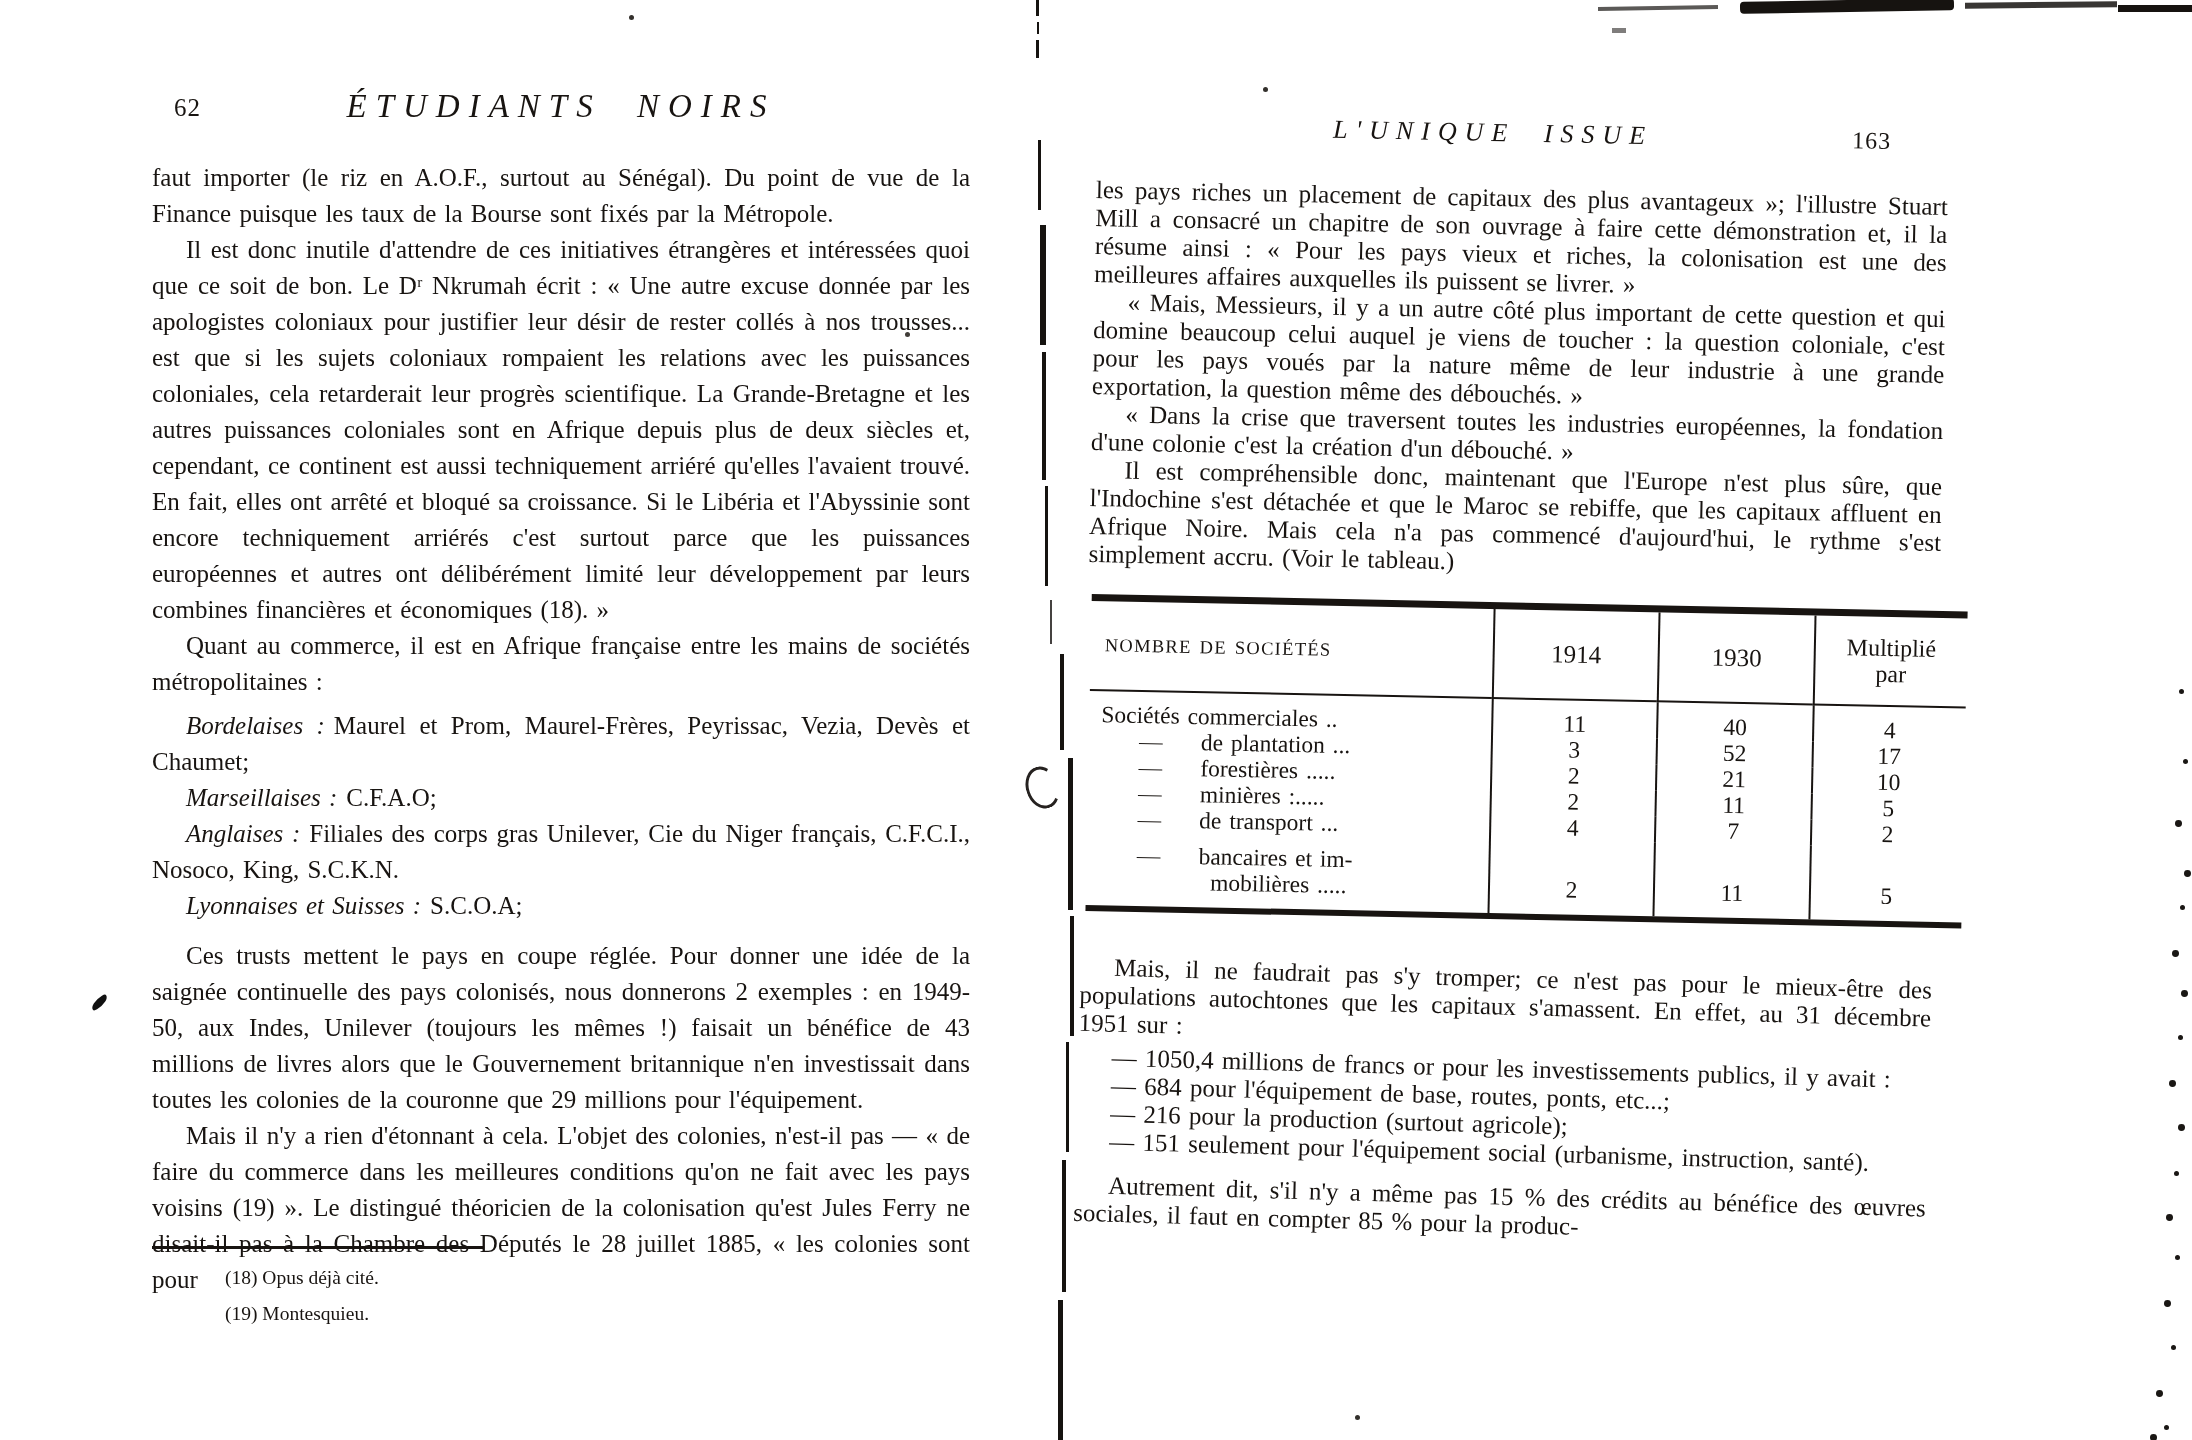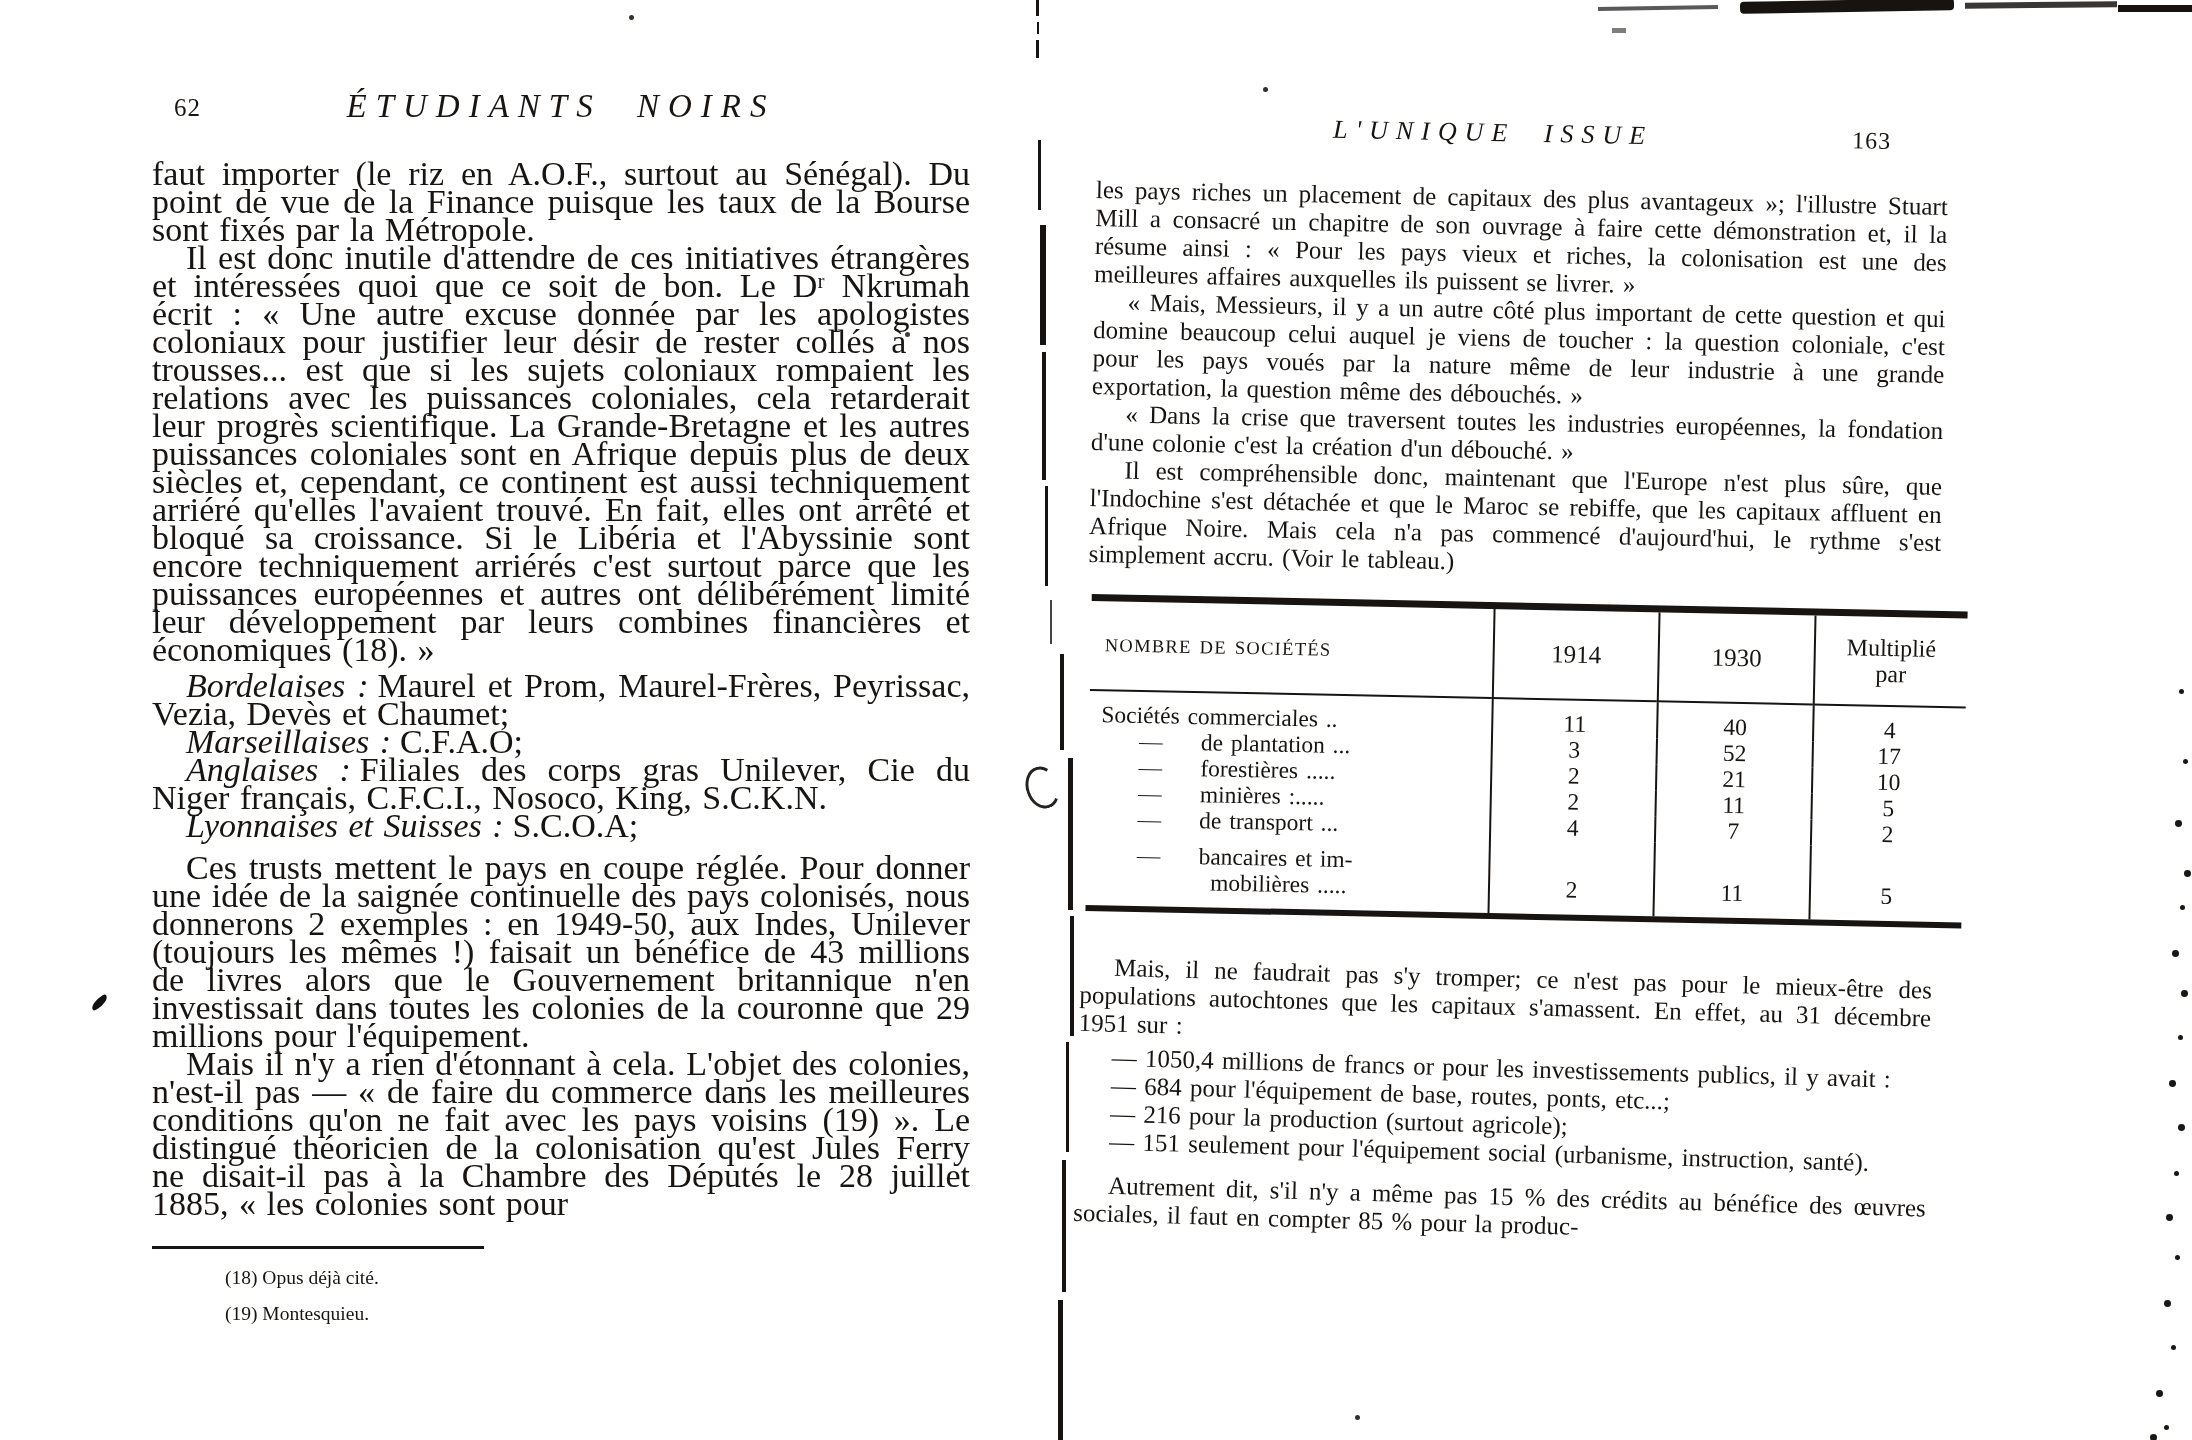--- a/index.html
+++ b/index.html
@@ -7,21 +7,21 @@
           font-family:"Liberation Serif","DejaVu Serif",serif;color:#181411;}
   
   .pbody p{margin:0;text-align:justify;text-indent:34px;hyphens:none;}
   .pbody p.noind{text-indent:0;}
   em{}
   
   .page-left{position:absolute;left:152px;top:88px;width:818px;}
   .ph{position:relative;height:46px;margin-bottom:26px;text-align:center;}
   .pnum{position:absolute;left:22px;top:6px;font-size:25px;letter-spacing:1px;}
   .rtitle{font-style:italic;font-size:33px;letter-spacing:9px;word-spacing:18px;white-space:nowrap;}
-  .page-left .pbody{font-size:34px;line-height:28px;word-spacing:2px;}
+  .page-left .pbody{font-size:25px;line-height:36px;word-spacing:2px;}
   .listblock{margin:8px 0 14px 0;}
   .li{margin:0;text-align:justify;text-indent:34px;}
   .li em{margin-right:9px;}
   .gaptop{margin-top:10px !important;}
   .fnblock{position:absolute;left:0;top:1158px;width:818px;}
   .fnrule{width:332px;height:3px;background:#181411;margin-bottom:16px;}
   .fn{margin:11px;font-size:19.5px;line-height:25px;padding-left:62px;text-indent:0;}
   
   .page-right{position:absolute;left:1098px;top:86px;width:852px;
               transform:rotate(1.15deg);transform-origin:0 0;}
@@ -76,20 +76,21 @@
 <div class="canvas">
 
   <section class="page-left">
     <header class="ph">
       <span class="pnum">62</span>
       <span class="rtitle">ÉTUDIANTS NOIRS</span>
     </header>
     <div class="pbody">
       <p class="noind">faut importer (le riz en A.O.F., surtout au Sénégal). Du point de vue de la Finance puisque les taux de la Bourse sont fixés par la Métropole.</p>
       <p>Il est donc inutile d'attendre de ces initiatives étrangères et intéressées quoi que ce soit de bon. Le Dʳ Nkrumah écrit : « Une autre excuse donnée par les apologistes coloniaux pour justifier leur désir de rester collés à nos trousses... est que si les sujets coloniaux rompaient les relations avec les puissances coloniales, cela retarderait leur progrès scientifique. La Grande-Bretagne et les autres puissances coloniales sont en Afrique depuis plus de deux siècles et, cependant, ce continent est aussi techniquement arriéré qu'elles l'avaient trouvé. En fait, elles ont arrêté et bloqué sa croissance. Si le Libéria et l'Abyssinie sont encore techniquement arriérés c'est surtout parce que les puissances européennes et autres ont délibérément limité leur développement par leurs combines financières et économiques (18). »</p>
+      <p>Quant au commerce, il est en Afrique française entre les mains de sociétés métropolitaines :</p>
       <div class="listblock">
         <p class="li"><em>Bordelaises :</em><span>Maurel et Prom, Maurel-Frères, Peyrissac, Vezia, Devès et Chaumet;</span></p>
         <p class="li"><em>Marseillaises :</em><span>C.F.A.O;</span></p>
         <p class="li"><em>Anglaises :</em><span>Filiales des corps gras Unilever, Cie du Niger français, C.F.C.I., Nosoco, King, S.C.K.N.</span></p>
         <p class="li"><em>Lyonnaises et Suisses :</em><span>S.C.O.A;</span></p>
       </div>
       <p class="gaptop">Ces trusts mettent le pays en coupe réglée. Pour donner une idée de la saignée continuelle des pays colonisés, nous donnerons 2 exemples : en 1949-50, aux Indes, Unilever (toujours les mêmes !) faisait un bénéfice de 43 millions de livres alors que le Gouvernement britannique n'en investissait dans toutes les colonies de la couronne que 29 millions pour l'équipement.</p>
       <p>Mais il n'y a rien d'étonnant à cela. L'objet des colonies, n'est-il pas — « de faire du commerce dans les meilleures conditions qu'on ne fait avec les pays voisins (19) ». Le distingué théoricien de la colonisation qu'est Jules Ferry ne disait-il pas à la Chambre des Députés le 28 juillet 1885, « les colonies sont pour</p>
     </div>
     <div class="fnblock">

